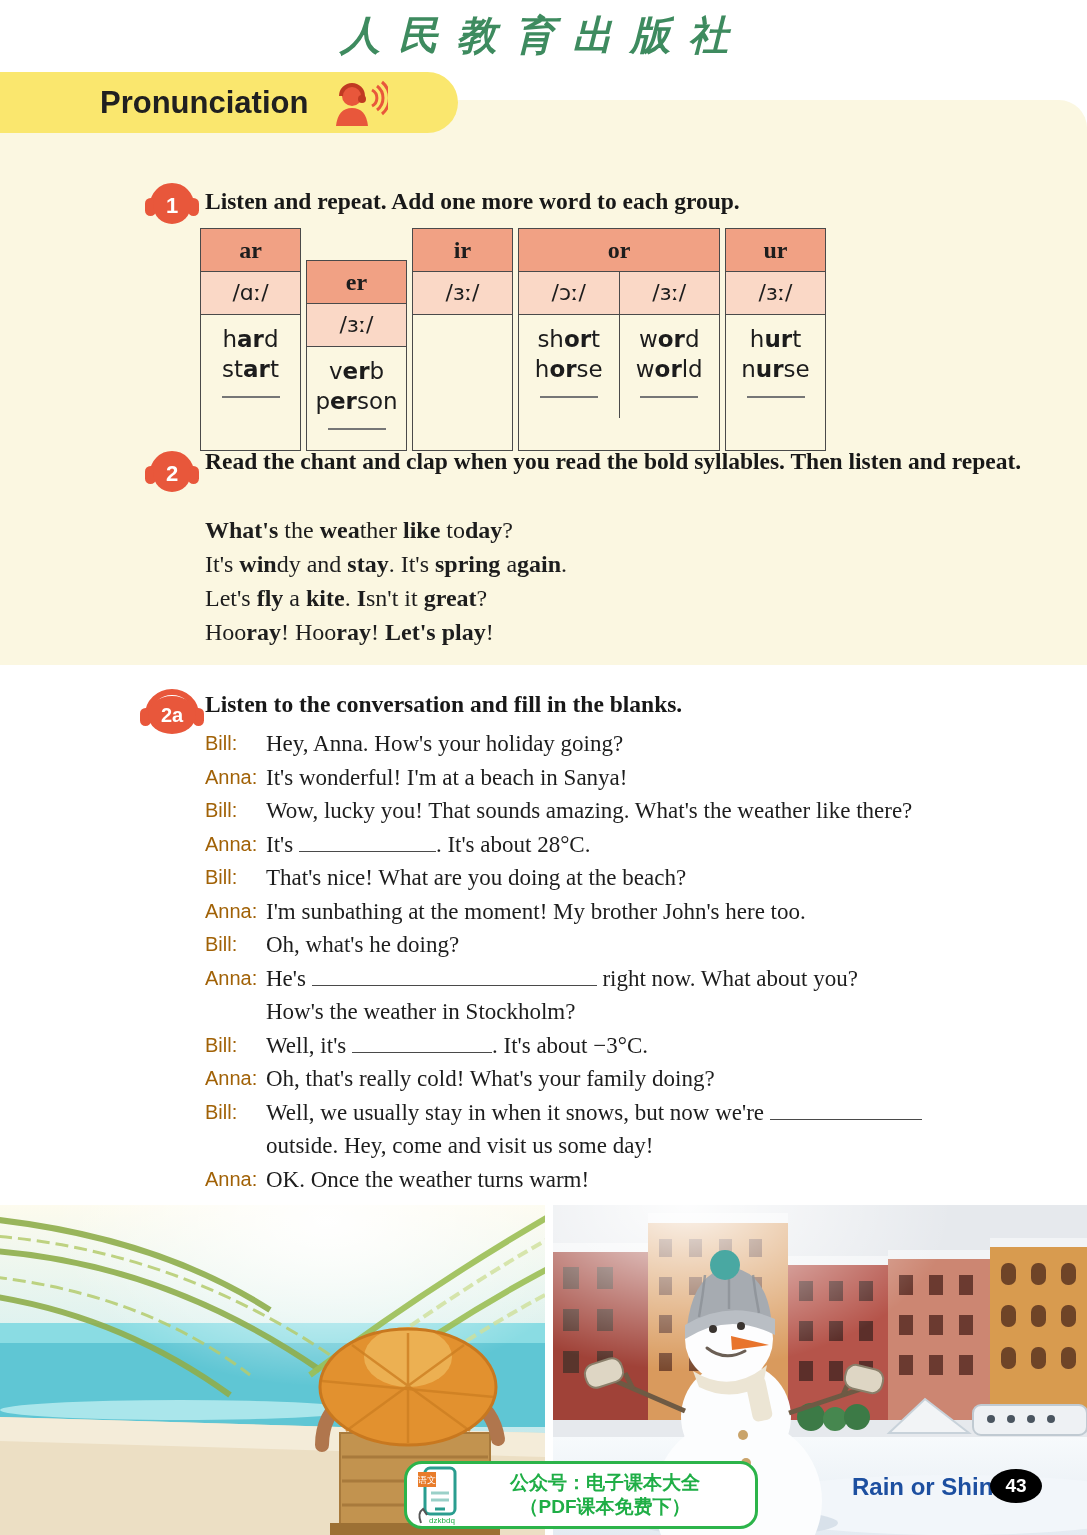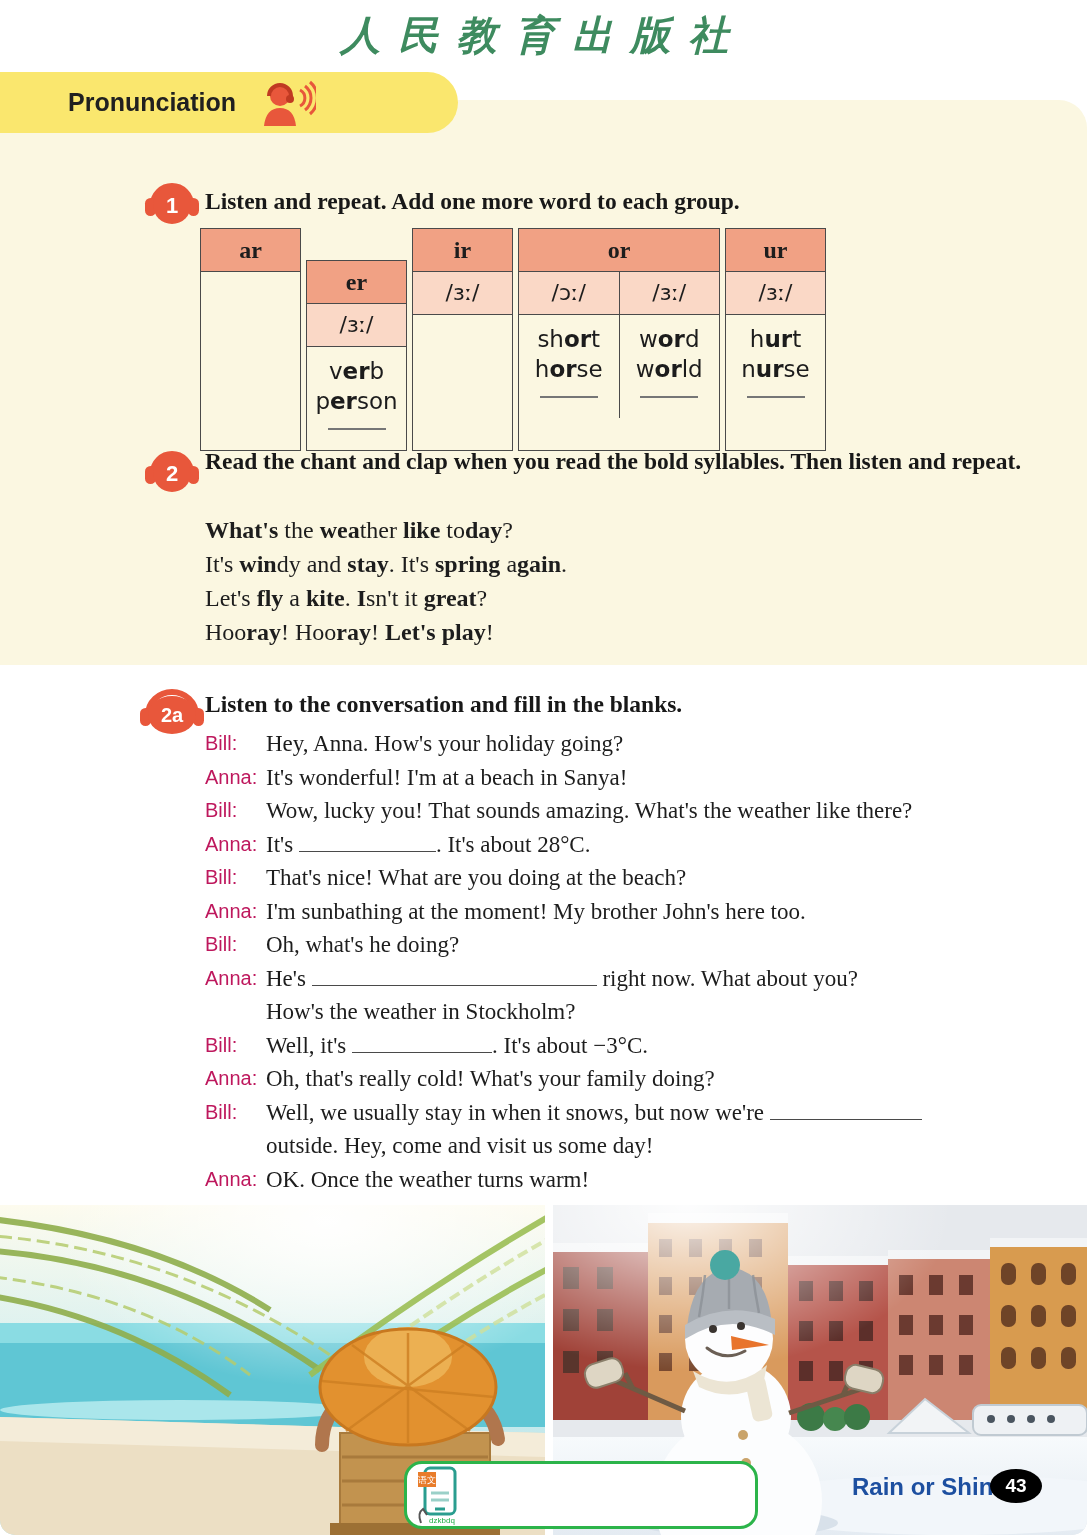--- a/index.html
+++ b/index.html
@@ -1,32 +1,32 @@
 <!DOCTYPE html>
 <html><head>
 <meta charset="utf-8">
 <style>
   html,body{margin:0;padding:0;background:#ffffff;}
   #page{position:relative;width:1087px;height:1535px;background:#ffffff;overflow:hidden;
-        font-family:"Liberation Serif","DejaVu Serif",serif;color:#1d1d1d;border-radius:15px;}
+        font-family:"Liberation Serif","DejaVu Serif",serif;color:#1d1d1d;}
 
   
   .pub-logo{position:absolute;top:8px;left:0;width:100%;text-align:center;
     font-family:"DejaVu Serif",serif;font-style:italic;font-weight:bold;
     font-size:40px;letter-spacing:18px;color:#3e8b5f;}
 
   
   .cream-panel{position:absolute;top:100px;left:0;width:1087px;height:565px;
     background:#fbf7e1;border-top-right-radius:28px;}
 
   
   .banner{position:absolute;top:72px;left:0;width:458px;height:61px;background:#fae76e;
     border-radius:0 31px 31px 0;display:flex;align-items:center;}
   .banner-title{font-family:"Liberation Sans","DejaVu Sans",sans-serif;font-weight:bold;
-    font-size:25px;color:#202020;margin-left:68px;}
+    font-size:31px;color:#202020;margin-left:100px;}
   .banner .hs-icon{margin-left:18px;}
 
   
   .badge{position:absolute;left:142px;}
   .badge text{fill:#ffffff;font-weight:bold;font-family:"Liberation Sans",sans-serif;}
   .sec-title{position:absolute;left:205px;width:822px;margin:0;
     font-family:"Liberation Serif","DejaVu Serif",serif;font-weight:bold;
     font-size:23.5px;line-height:36px;color:#181818;}
 
   
@@ -47,21 +47,21 @@
 
   
   #chant{position:absolute;left:205px;top:513px;font-size:24px;}
   .chant-line{line-height:34px;}
   .chant-line .b{font-weight:bold;margin-top:12px;}
 
   
   #dialogue{position:absolute;left:205px;top:727px;width:830px;}
   .dlg-row{display:flex;align-items:flex-start;}
   .spk{width:61px;flex:0 0 61px;font-family:"Liberation Sans","DejaVu Sans",sans-serif;
-    font-size:20px;line-height:33.5px;color:#be185d;font-stretch:condensed;}
+    font-size:20px;line-height:33.5px;color:#a16207;font-stretch:condensed;}
   .dlg-text{flex:1;}
   .dlg-line{font-size:23px;line-height:33.5px;}
   .blank{display:inline-block;border-bottom:1.6px solid #4a4a4a;height:1em;vertical-align:baseline;}
 
   
   .photos{position:absolute;top:1205px;left:0;width:1087px;height:330px;display:flex;gap:8px;}
   .photos figure{margin:0;padding:0;line-height:0;}
 
   
   .wechat-badge{position:absolute;left:404px;top:1461px;width:354px;height:68px;box-sizing:border-box;
@@ -101,20 +101,30 @@
     <path d="M11 33 A19 19 0 0 1 49 33" stroke="#e8573b" stroke-width="6" fill="none"></path>
     <rect x="3" y="26" width="11" height="18" rx="5.5" fill="#e8573b"></rect>
     <rect x="46" y="26" width="11" height="18" rx="5.5" fill="#e8573b"></rect>
     <circle cx="30" cy="33" r="19" fill="#e8573b"></circle>
     <text x="30" y="41" font-size="22" text-anchor="middle">1</text>
   </svg>
   <h2 class="sec-title" style="top:183px">Listen and repeat. Add one more word to each group.</h2>
   <div id="phonics-table">
       <div class="grp" style="width: 101px;">
         <div class="hd">ar</div>
+        <div class="body">
+          <div class="sub">
+            <div class="ipa">/ɑː/</div>
+            <div class="words">
+              <div class="word-line"><span>h</span><span class="b">ar</span><span>d</span></div>
+              <div class="word-line"><span>st</span><span class="b">ar</span><span>t</span></div>
+              <div class="wline"></div>
+            </div>
+          </div>
+        </div>
       </div>
       <div class="grp" style="width: 101px; margin-top: 32px;">
         <div class="hd">er</div>
         <div class="body">
           <div class="sub">
             <div class="ipa">/ɜː/</div>
             <div class="words">
               <div class="word-line"><span>v</span><span class="b">er</span><span>b</span></div>
               <div class="word-line"><span>p</span><span class="b">er</span><span>son</span></div>
               <div class="wline"></div>
@@ -466,20 +476,24 @@
     <svg width="48" height="60" viewBox="0 0 48 60">
       <rect x="10" y="3" width="30" height="46" rx="5" fill="#ffffff" stroke="#2a9d8f" stroke-width="3"></rect>
       <rect x="3" y="7" width="18" height="15" fill="#e87c2a"></rect>
       <text x="12" y="18" font-size="9" fill="#ffffff" text-anchor="middle" font-family="Liberation Sans, sans-serif">语文</text>
       <line x1="16" y1="28" x2="34" y2="28" stroke="#9ad0c8" stroke-width="3"></line>
       <line x1="16" y1="35" x2="34" y2="35" stroke="#9ad0c8" stroke-width="3"></line>
       <line x1="20" y1="44" x2="30" y2="44" stroke="#2a9d8f" stroke-width="3"></line>
       <path d="M6 58 Q2 48 8 44 L12 50" stroke="#555" stroke-width="2" fill="none"></path>
       <text x="27" y="58" font-size="8" fill="#1fae46" text-anchor="middle" font-family="Liberation Sans, sans-serif">dzkbdq</text>
     </svg>
+    <div class="wechat-texts">
+      <div>公众号：电子课本大全</div>
+      <div>（PDF课本免费下）</div>
+    </div>
   </div>
 
   <div class="unit-title">Rain or Shine</div>
   <div class="page-badge">
     <span>43</span>
   </div>
 
 </div>
 
 </body></html>

